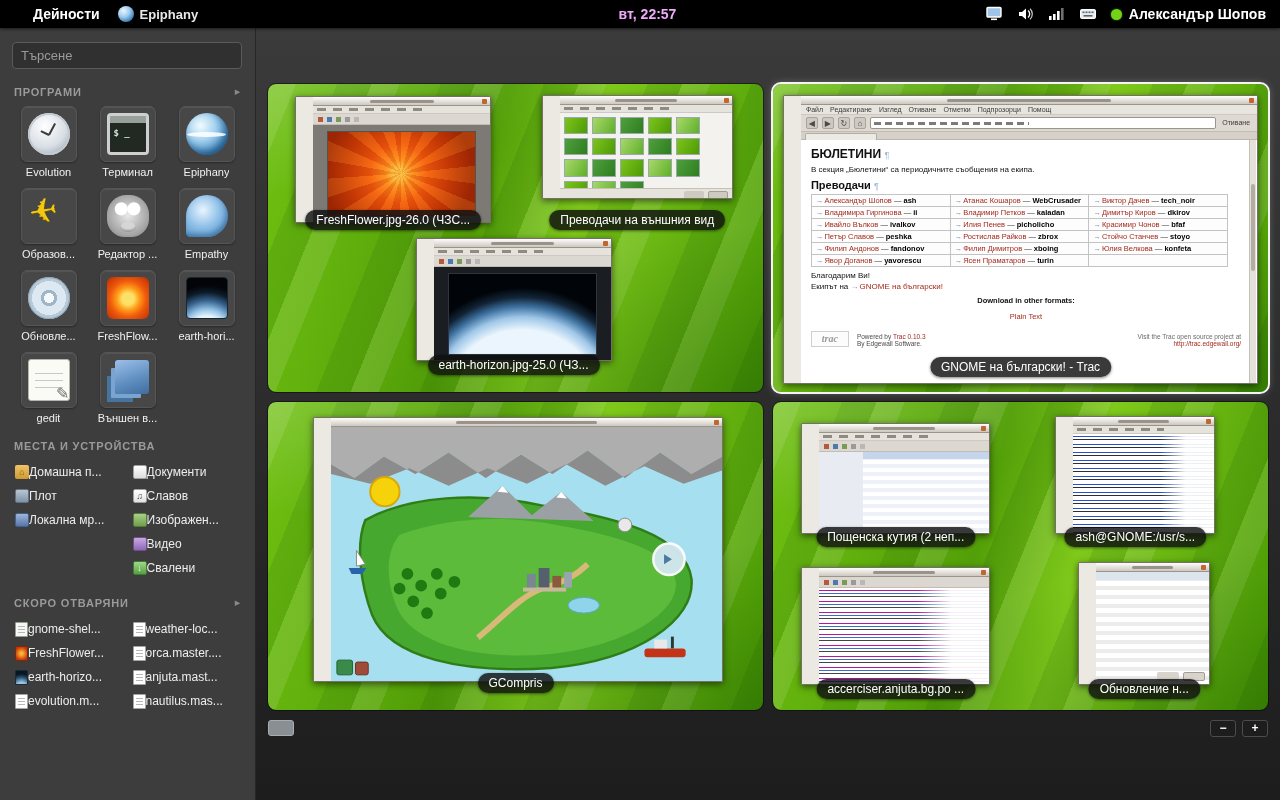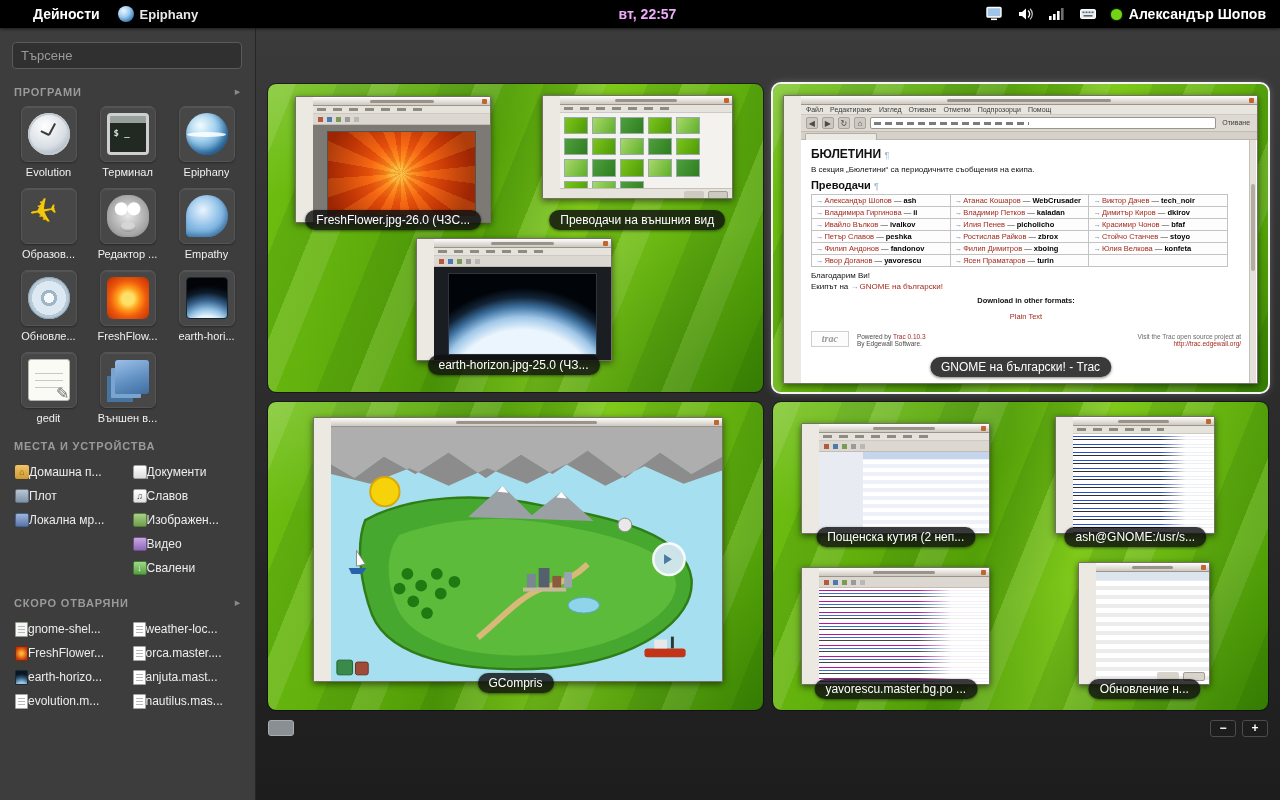--- a/index.html
+++ b/index.html
@@ -644,21 +644,21 @@
           <div class="wt" data-name="window-titlebar"></div>
           <div class="dots" data-name="window-toolbar"></div>
           <div class="wbody body-editor" data-name="editor-text"></div>
         </div>
         <div class="win" style="left:61.7%;top:52%;width:26.6%;height:40%;" data-name="window-updater">
           <div class="wt" data-name="window-titlebar"></div>
           <div class="wbody body-updater" data-name="update-list"></div>
         </div>
         <div class="pill" style="left:24.8%;top:40.5%;" data-name="window-label">Пощенска кутия (2 неп...</div>
         <div class="pill" style="left:73.2%;top:40.5%;" data-name="window-label">ash@GNOME:/usr/s...</div>
-        <div class="pill" style="left:24.8%;top:90%;" data-name="window-label">yavorescu.master.bg.po ...</div>
+        <div class="pill" style="left:24.8%;top:90%;" data-name="window-label">accerciser.anjuta.bg.po ...</div>
         <div class="pill" style="left:75%;top:90%;border-radius:10px;" data-name="window-label">Обновление н...</div>
       </section>
     </div>
 
     <div class="ws-switcher" data-name="workspace-switcher-handle"></div>
     <div class="ws-controls" data-name="workspace-controls">
       <button data-name="remove-workspace-button">−</button>
       <button data-name="add-workspace-button">+</button>
     </div>
   </main>

